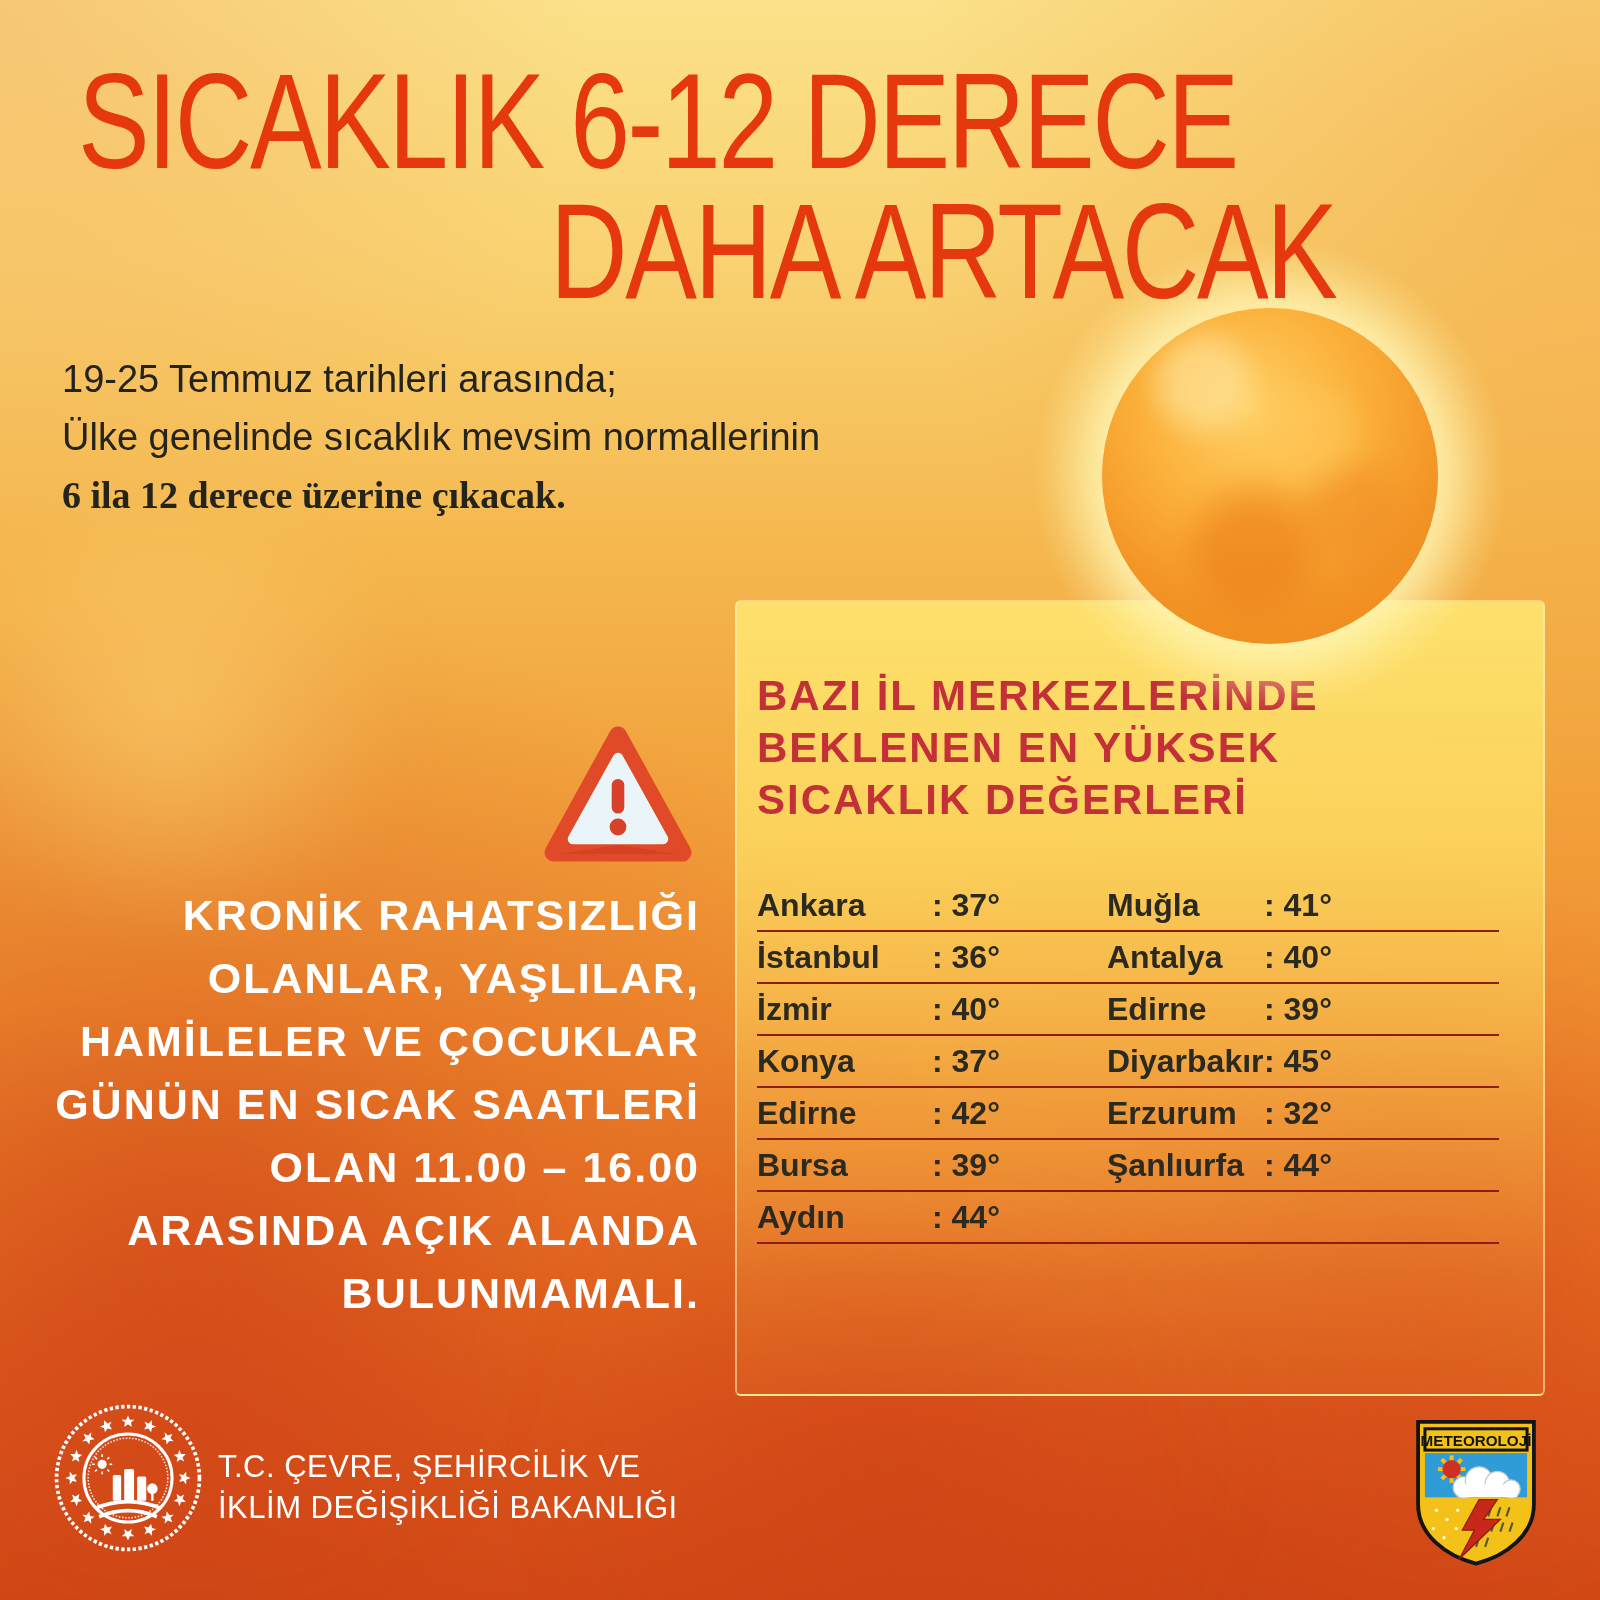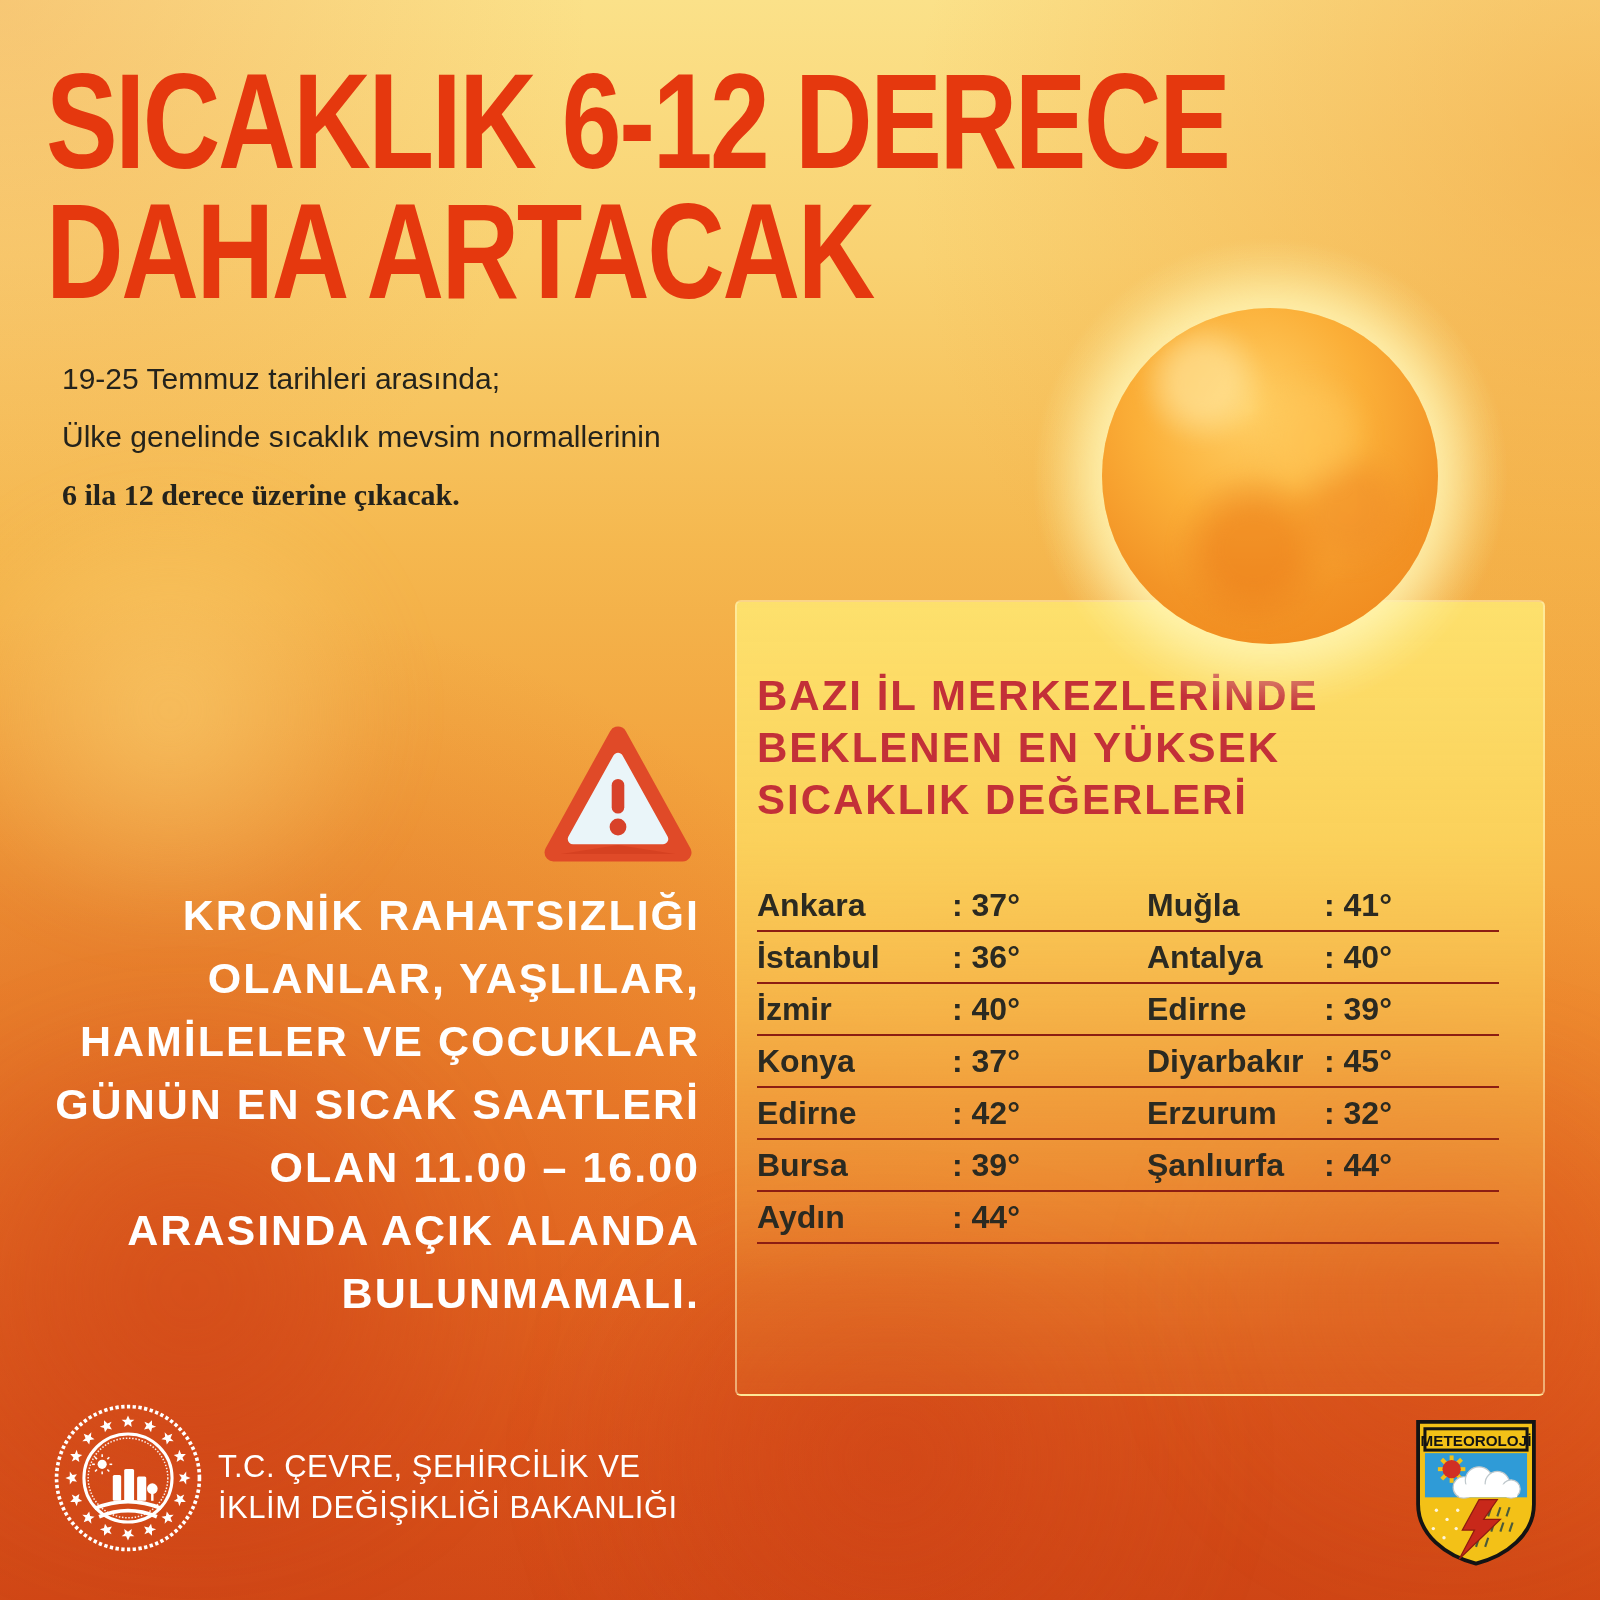--- a/index.html
+++ b/index.html
@@ -17,26 +17,26 @@
   .pre{white-space:pre-line;}
 
   
   .blob{position:absolute;border-radius:50%;}
   .glow-left{left:-90px;top:500px;width:520px;height:420px;background:radial-gradient(circle,rgba(252,215,120,0.55),rgba(252,215,120,0) 70%);filter:blur(30px);}
   .cloud-1{left:-170px;top:1030px;width:720px;height:520px;background:radial-gradient(circle,rgba(208,68,24,0.50),rgba(208,68,24,0) 70%);filter:blur(45px);}
   .cloud-2{left:480px;top:1240px;width:820px;height:440px;background:radial-gradient(circle,rgba(203,60,22,0.45),rgba(203,60,22,0) 70%);filter:blur(45px);}
   .cloud-3{left:1130px;top:1040px;width:640px;height:520px;background:radial-gradient(circle,rgba(214,74,26,0.40),rgba(214,74,26,0) 70%);filter:blur(45px);}
 
   
-  .title{left:46px;top:56px;z-index:5;color:#E5380E;font-weight:bold;}
+  .title{left:78px;top:56px;z-index:5;color:#E5380E;font-weight:normal;text-align:right;}
   .title-line{height:130px;line-height:130px;white-space:nowrap;}
   .title-line > span{display:inline-block;transform:scaleX(0.79);transform-origin:0 50%;font-size:136px;letter-spacing:-3px;}
 
   
-  .intro{left:62px;top:350px;z-index:5;color:#24231C;font-size:30px;line-height:58px;}
+  .intro{left:62px;top:350px;z-index:5;color:#24231C;font-size:38px;line-height:58px;}
   .intro .b{font-weight:bold;font-family:Liberation Serif, serif;}
 
   
   .sun-glow{left:1030px;top:235px;width:480px;height:480px;border-radius:50%;z-index:3;
     background:radial-gradient(circle, rgba(255,250,205,0.95) 28%, rgba(255,244,170,0.6) 45%, rgba(255,240,150,0) 70%);}
   .sun{left:1102px;top:308px;width:336px;height:336px;border-radius:50%;z-index:3;
     background:radial-gradient(circle at 44% 30%, #FFD066 0%, #FBAF38 38%, #F39426 66%, #EE8318 100%);
     box-shadow:0 0 50px 18px rgba(255,246,185,0.8);}
   .sun::before{content:"";position:absolute;inset:0;border-radius:50%;filter:blur(7px);
     background:
@@ -47,21 +47,21 @@
 
   
   .panel{left:735px;top:600px;width:806px;height:792px;z-index:2;border-radius:6px;
     border:2px solid rgba(255,240,190,0.55);
     background:linear-gradient(180deg, rgba(253,226,110,0.96) 0%, rgba(252,216,96,0.88) 30%,
       rgba(250,195,80,0.50) 62%, rgba(248,175,70,0.20) 86%, rgba(248,170,65,0.10) 100%);}
   .panel-heading{left:20px;top:68px;font-size:42px;line-height:52px;font-weight:bold;
     color:#C33038;letter-spacing:2px;}
   .rows{left:20px;top:278px;width:742px;}
   .trow{display:grid;grid-template-columns:175px 175px 157px 1fr;align-items:center;
-    height:50px;border-bottom:2px solid #8C1D12;font-size:32px;font-weight:bold;color:#2B2A21;gap:20px;}
+    height:50px;border-bottom:2px solid #8C1D12;font-size:32px;font-weight:bold;color:#2B2A21;}
 
   
   .warn-text{left:40px;top:884px;width:660px;z-index:5;text-align:right;color:#FFFFFF;
     font-size:43px;font-weight:bold;line-height:63px;letter-spacing:2px;}
   .warn-icon{left:543px;top:724px;width:150px;height:140px;z-index:5;}
 
   
   .emblem{left:52px;top:1402px;width:152px;height:152px;z-index:5;}
   .ministry-name{left:218px;top:1446px;z-index:5;color:#FFFFFF;font-size:31px;
     font-weight:normal;line-height:41px;letter-spacing:0.5px;}

